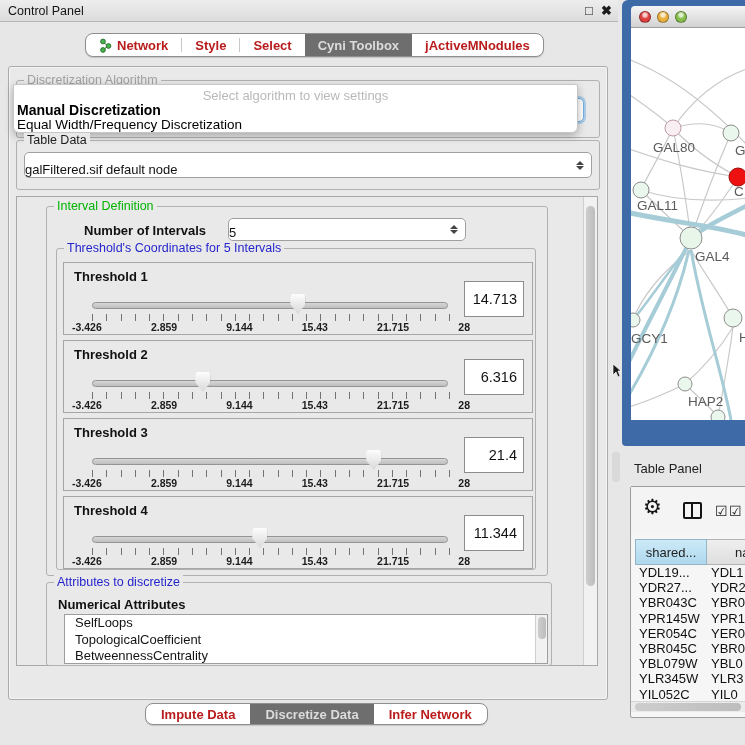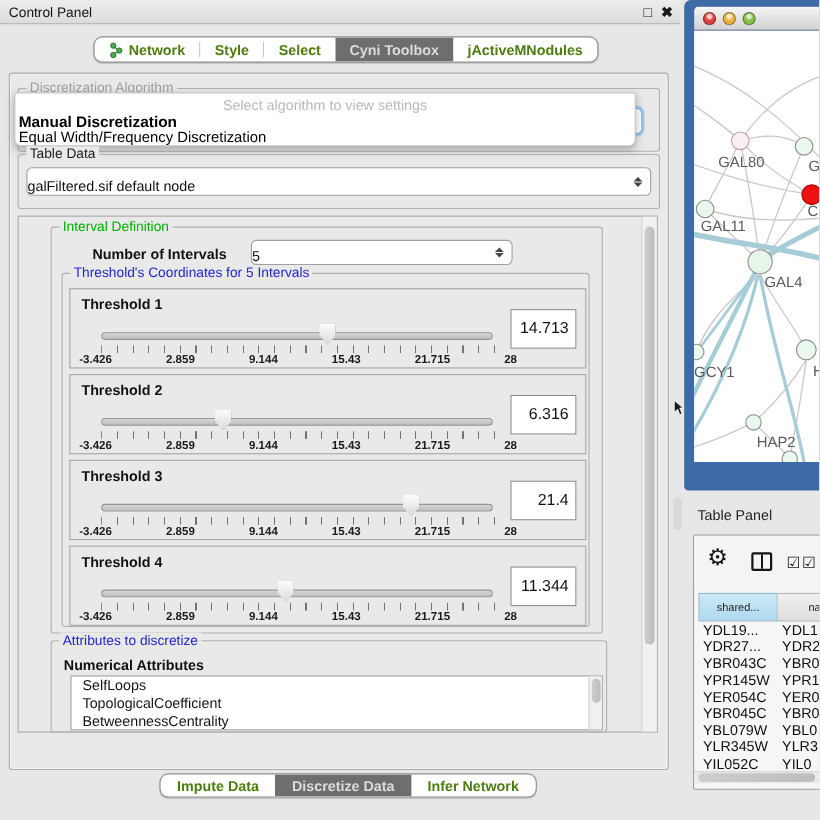--- a/index.html
+++ b/index.html
@@ -9,21 +9,21 @@
 
   
   #titlebar { left:0; top:0; width:618px; height:22px;
     background: linear-gradient(#ededed,#dcdcdc); border-bottom:1px solid #b6b6b6; }
   #titlebar .t { position:absolute; left:8px; top:4px; font-size:12.5px; color:#141414; }
   .winicon { position:absolute; top:3px; font-size:13px; font-weight:bold; color:#1a1a1a; cursor:default; }
 
   .tabpill { display:flex; align-items:stretch; background:#ffffff; border:1px solid #8f8f8f;
     border-radius:8px; overflow:hidden; height:24px; box-shadow:0 1px 1px rgba(0,0,0,.15); }
   .tab { display:flex; align-items:center; gap:5px; padding:0 13px; font-size:13px; font-weight:600;
-    color:#4d7c0f; white-space:nowrap; }
+    color:#b91c1c; white-space:nowrap; }
   .tab.sel { background:#6e6e6e; color:#dcdcdc; }
   .tabsep { width:1px; background:#c8c8c8; margin:4px 0; }
 
   #outerpanel { left:8px; top:66px; width:600px; height:634px; background:#e9e9e9;
     border:1px solid #ababab; border-radius:3px; box-shadow: inset 0 0 0 1px #f4f4f4; }
 
   .group { position:absolute; border:1px solid #b0b0b0; border-radius:3px; }
   .gtitle { position:absolute; top:-8px; left:7px; background:#e9e9e9; padding:0 3px;
     font-size:12.5px; line-height:14px; white-space:nowrap; }
 
@@ -91,21 +91,21 @@
 
   
   #tp-title { left:634px; top:461px; font-size:13px; color:#222; }
   #tablebox { left:630px; top:486px; width:120px; height:232px; background:#f6f6f6;
     border:1px solid #9d9d9d; border-radius:2px; }
   #tp-toolbar { position:absolute; left:0; top:0; width:100%; height:46px; background:#f4f4f4; }
   #gear { position:absolute; left:12px; top:8px; font-size:21px; color:#161616; }
   #colicon { position:absolute; left:52px; top:15px; width:19px; height:17px; border:2px solid #141414;
     border-radius:2px; background:linear-gradient(90deg, transparent 0 6.5px, #141414 6.5px 8.5px, transparent 8.5px); }
   .chk { position:absolute; top:16px; font-size:14px; color:#1a1a1a; }
-  .hcell { position:absolute; top:52px; height:26px; font-size:10px; color:#1f1f1f;
+  .hcell { position:absolute; top:52px; height:26px; font-size:13px; color:#1f1f1f;
     display:flex; align-items:center;text-align:right; }
   #hcell1 { left:4px; width:72px; background:linear-gradient(#cdeaf8,#aed8ee);
     border:1px solid #93b6c6; justify-content:center; }
   #hcell2 { left:76px; width:60px; background:linear-gradient(#efefef,#dedede);
     border:1px solid #b3b3b3; border-left:none; padding-left:28px; }
   #tp-rows { position:absolute; left:4px; top:78px; width:130px; height:136px; overflow:hidden; }
   .trow { display:grid; grid-template-columns:72px 1fr; height:15.2px; font-size:13px; color:#101010; }
   .trow span { padding-left:4px; white-space:nowrap; overflow:hidden; }
   #tp-hsb { position:absolute; left:0; top:214px; width:100%; height:11px; background:#ebebeb; border-top:1px solid #d5d5d5; }
   #tp-hsb .vsb-thumb { left:4px; top:1px; width:106px; height:8px; }

